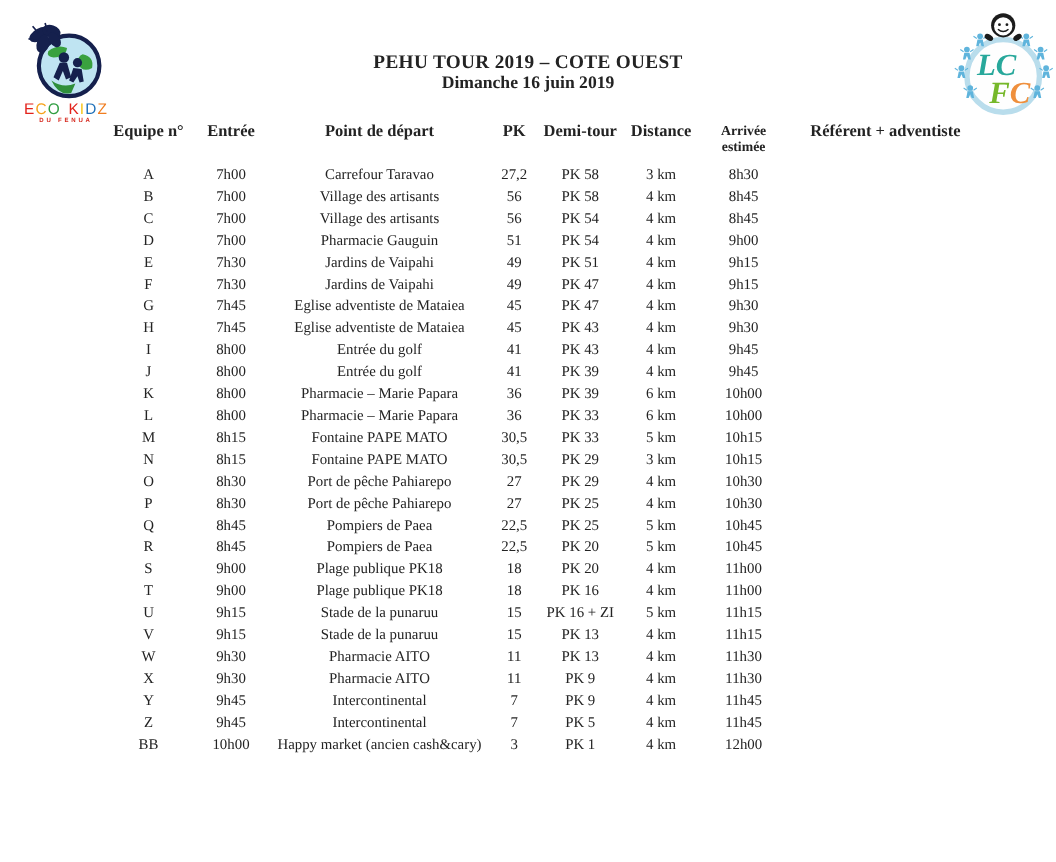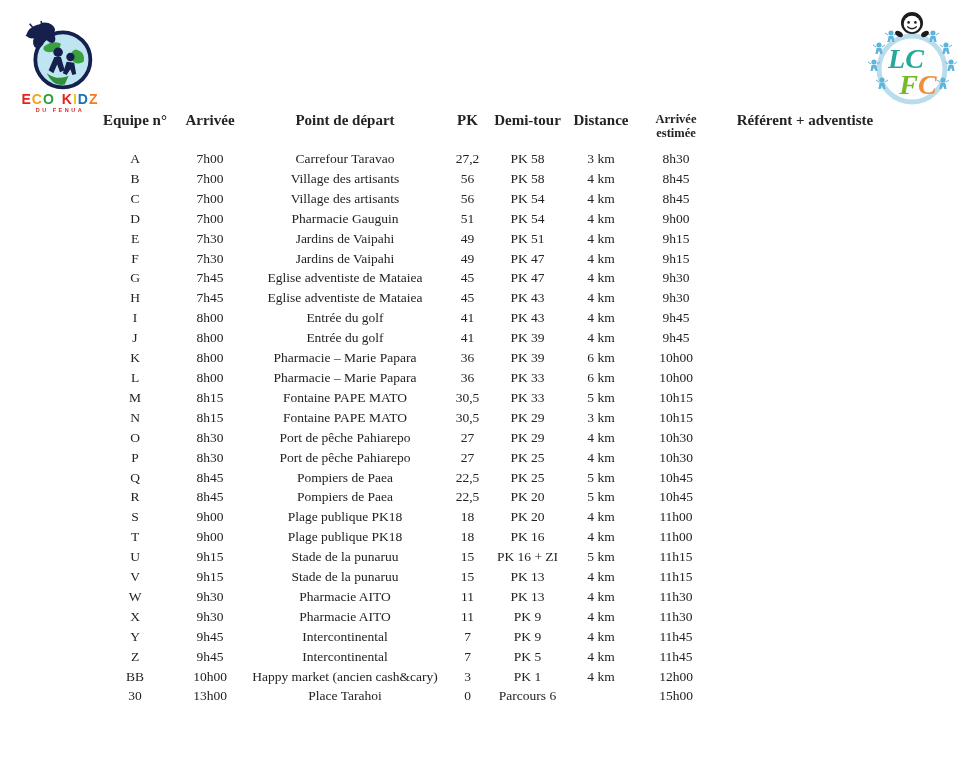--- a/index.html
+++ b/index.html
@@ -10,21 +10,21 @@
   #doc{position:relative;width:960px;height:784px;background:#fff;}
 
   
   .title-block{position:absolute;top:46px;left:0;width:100%;text-align:center;}
   .title{font-size:17.5px;font-weight:bold;letter-spacing:.3px;line-height:20px;}
   .subtitle{font-size:16px;font-weight:bold;line-height:19px;}
 
   
   .ecokidz{position:absolute;left:8px;top:20px;width:104px;text-align:center;}
   .ecokidz svg{display:block;margin:0 auto;}
-  .eco-wordmark{font-family:"Liberation Sans", sans-serif;font-weight:bold;font-size:14px;
+  .eco-wordmark{font-family:"Liberation Sans", sans-serif;font-weight:normal;font-size:14px;
     letter-spacing:1px;line-height:14px;margin-top:-2px;white-space:nowrap;}
   .eco-wordmark .word{display:inline-block;}
   .eco-wordmark .word + .word{margin-left:7px;}
   .eco-tagline{font-family:"Liberation Sans", sans-serif;font-weight:bold;font-size:5.5px;
     letter-spacing:2.5px;color:#d6281e;line-height:8px;}
 
   
   .lcfc{position:absolute;left:866px;top:6px;width:94px;}
   .lcfc svg{display:block;}
 
@@ -71,20 +71,24 @@
         <ellipse cx="36" cy="9" rx="9" ry="6" transform="rotate(18 36 9)"></ellipse>
         <ellipse cx="28" cy="21" rx="9" ry="6" transform="rotate(-70 28 21)"></ellipse>
         <ellipse cx="39" cy="17" rx="8" ry="5" transform="rotate(55 39 17)"></ellipse>
         <path d="M18 4 l6 7 M30 1 l2 8 M14 16 l8 2" stroke="#15204d" stroke-width="1.6"></path>
       </g>
     </svg>
     <div class="eco-wordmark"><span class="word"><span style="color: rgb(227, 35, 28);">E</span><span style="color: rgb(246, 162, 27);">C</span><span style="color: rgb(47, 158, 65);">O</span></span><span class="word"><span style="color: rgb(227, 35, 28);">K</span><span style="color: rgb(246, 197, 26);">I</span><span style="color: rgb(29, 111, 184);">D</span><span style="color: rgb(240, 125, 31);">Z</span></span></div>
     <div class="eco-tagline">DU FENUA</div>
   </div>
 
+  <div class="title-block">
+    <div class="title">PEHU TOUR 2019 – COTE OUEST</div>
+    <div class="subtitle">Dimanche 16 juin 2019</div>
+  </div>
 
   <div class="lcfc">
     <svg width="94" height="106" viewBox="0 0 94 106">
       <defs>
         <g id="kidfig" fill="#5fb4dc" stroke="#5fb4dc" stroke-width="1">
           <circle cx="0" cy="-4" r="2.6" stroke="none"></circle>
           <path d="M-2.4 -1 h4.8 l1.2 6 h-2.2 l-1.4 -3.4 l-1.4 3.4 h-2.2 z" stroke="none"></path>
           <path d="M-3 -2 l-3 -2 M3 -2 l3 -2" fill="none"></path>
         </g>
       </defs>
@@ -122,21 +126,21 @@
         <col class="col-point">
         <col class="col-pk">
       <col class="col-demi_tour">
         <col class="col-distance">
         <col class="col-arrivee">
         <col class="col-referent">
     </colgroup>
     <thead>
       <tr>
           <th class="col-equipe">Equipe n°</th>
-          <th class="col-depart">Arrivée</th>
+          <th class="col-depart">Entrée</th>
           <th class="col-point">Point de départ</th>
           <th class="col-pk">PK</th>
           <th class="col-demi_tour">Demi-tour</th>
           <th class="col-distance">Distance</th>
           <th class="col-arrivee">Arrivée estimée</th>
           <th class="col-referent">Référent + adventiste</th>
         </tr>
     </thead>
     <tbody>
         <tr>
@@ -402,26 +406,16 @@
         <tr>
           <td class="col-equipe">BB</td>
           <td class="col-depart">10h00</td>
           <td class="col-point">Happy market (ancien cash&amp;cary)</td>
           <td class="col-pk">3</td>
           <td class="col-demi_tour">PK 1</td>
           <td class="col-distance">4 km</td>
           <td class="col-arrivee">12h00</td>
           <td class="col-referent"></td>
         </tr>
-        <tr>
-          <td class="col-equipe">30</td>
-          <td class="col-depart">13h00</td>
-          <td class="col-point">Place Tarahoi</td>
-          <td class="col-pk">0</td>
-          <td class="col-demi_tour">Parcours 6</td>
-          <td class="col-distance"></td>
-          <td class="col-arrivee">15h00</td>
-          <td class="col-referent"></td>
-        </tr>
       </tbody>
   </table>
 
 </div>
 
 </body></html>

